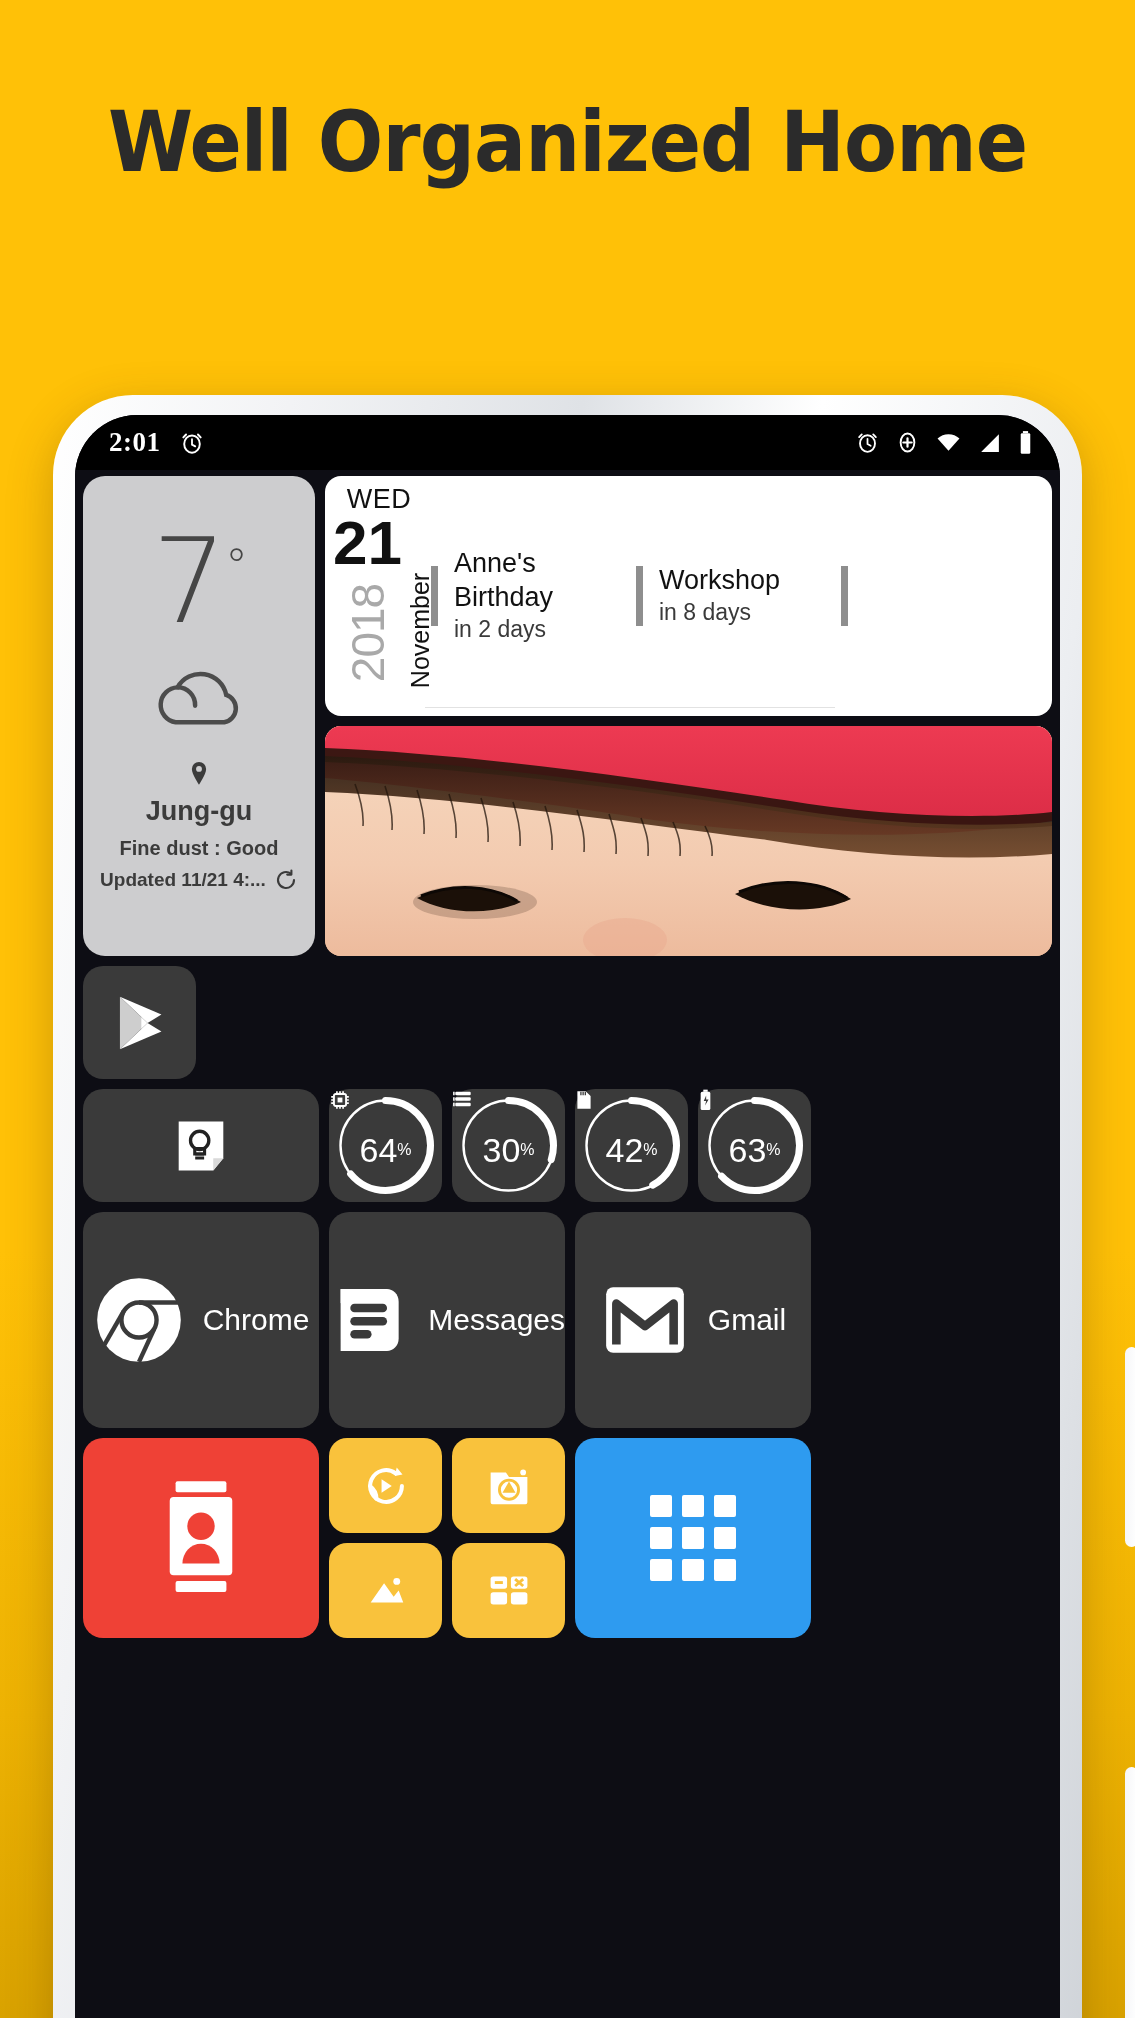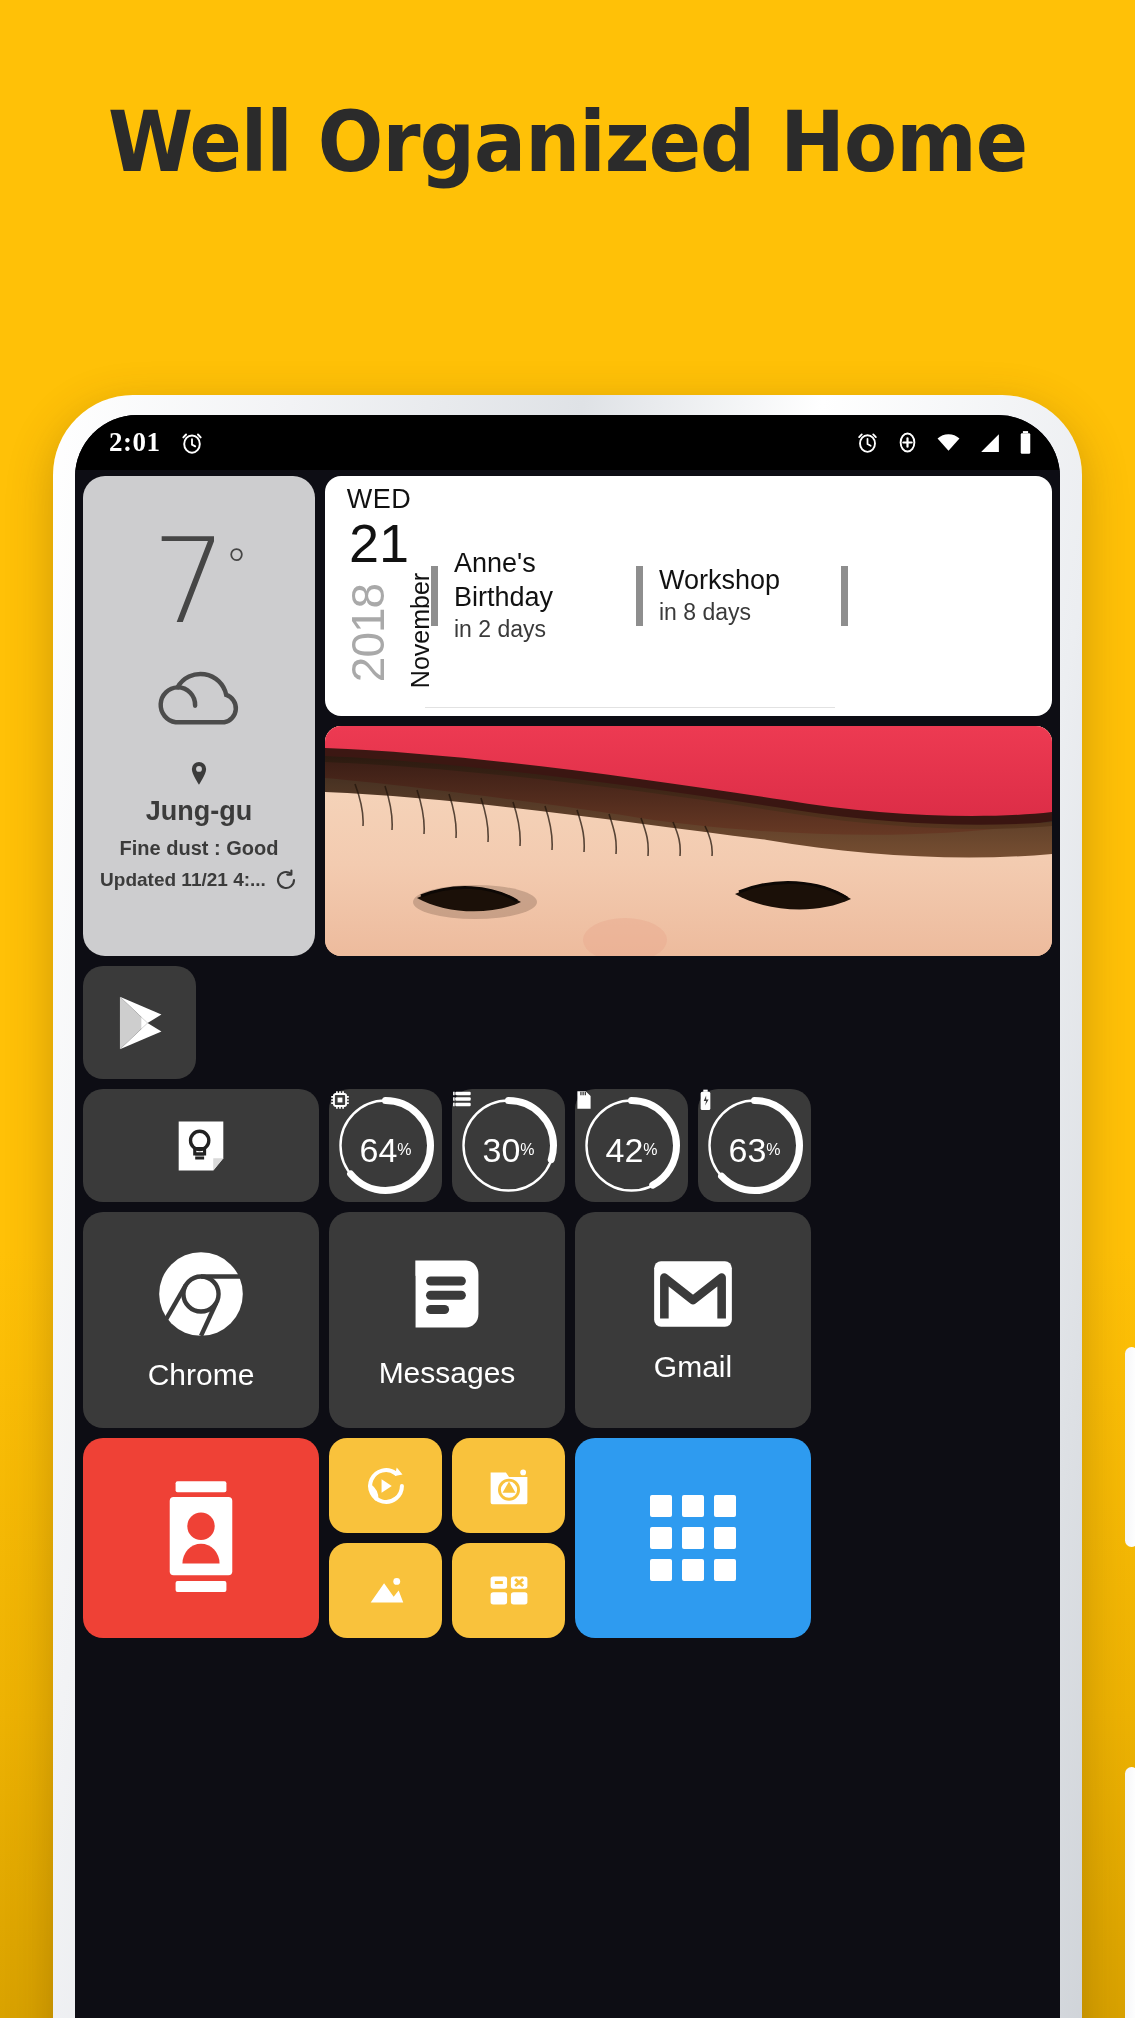--- a/index.html
+++ b/index.html
@@ -140,21 +140,21 @@
     display: flex;
     padding: 8px 12px 8px 8px;
   }
   .cal-date {
     width: 92px;
     position: relative;
     flex: none;
     color: #111;
   }
   .cal-wd { font-size: 27px; text-align: center; line-height: 30px; letter-spacing: .5px; }
-  .cal-day { font-size: 54px; text-align: center; line-height: 58px; font-weight: 400; }
+  .cal-day { font-size: 62px; line-height: 58px; font-weight: 700; }
   .cal-rot-wrap { position: relative; height: 118px; }
   .cal-year {
     position: absolute; left: -14px; top: 34px;
     transform: rotate(-90deg); transform-origin: center;
     font-size: 46px; color: #a9a9a9; letter-spacing: -1px;
   }
   .cal-month {
     position: absolute; left: 30px; top: 44px;
     transform: rotate(-90deg); transform-origin: center;
     font-size: 25px; color: #111;
@@ -212,21 +212,21 @@
   }
   .g-icon { height: 20px; display: flex; align-items: center; }
   .g-val { font-size: 34px; line-height: 36px; font-weight: 400; }
   .g-pct { font-size: 16px; line-height: 16px; }
 
   
   .apptile {
     width: 236px; height: 216px;
     background: #3a3a3a;
     border-radius: 20px;
-    display: flex; flex-direction: column;
+    display: flex; 
     align-items: center; justify-content: center;
     gap: 18px;
   }
   .app-label { color: #fff; font-size: 30px; }
 
   
   .dock { display: flex; gap: 10px; }
   .dock-red {
     width: 236px; height: 200px;
     background: #EF4136; border-radius: 20px;

